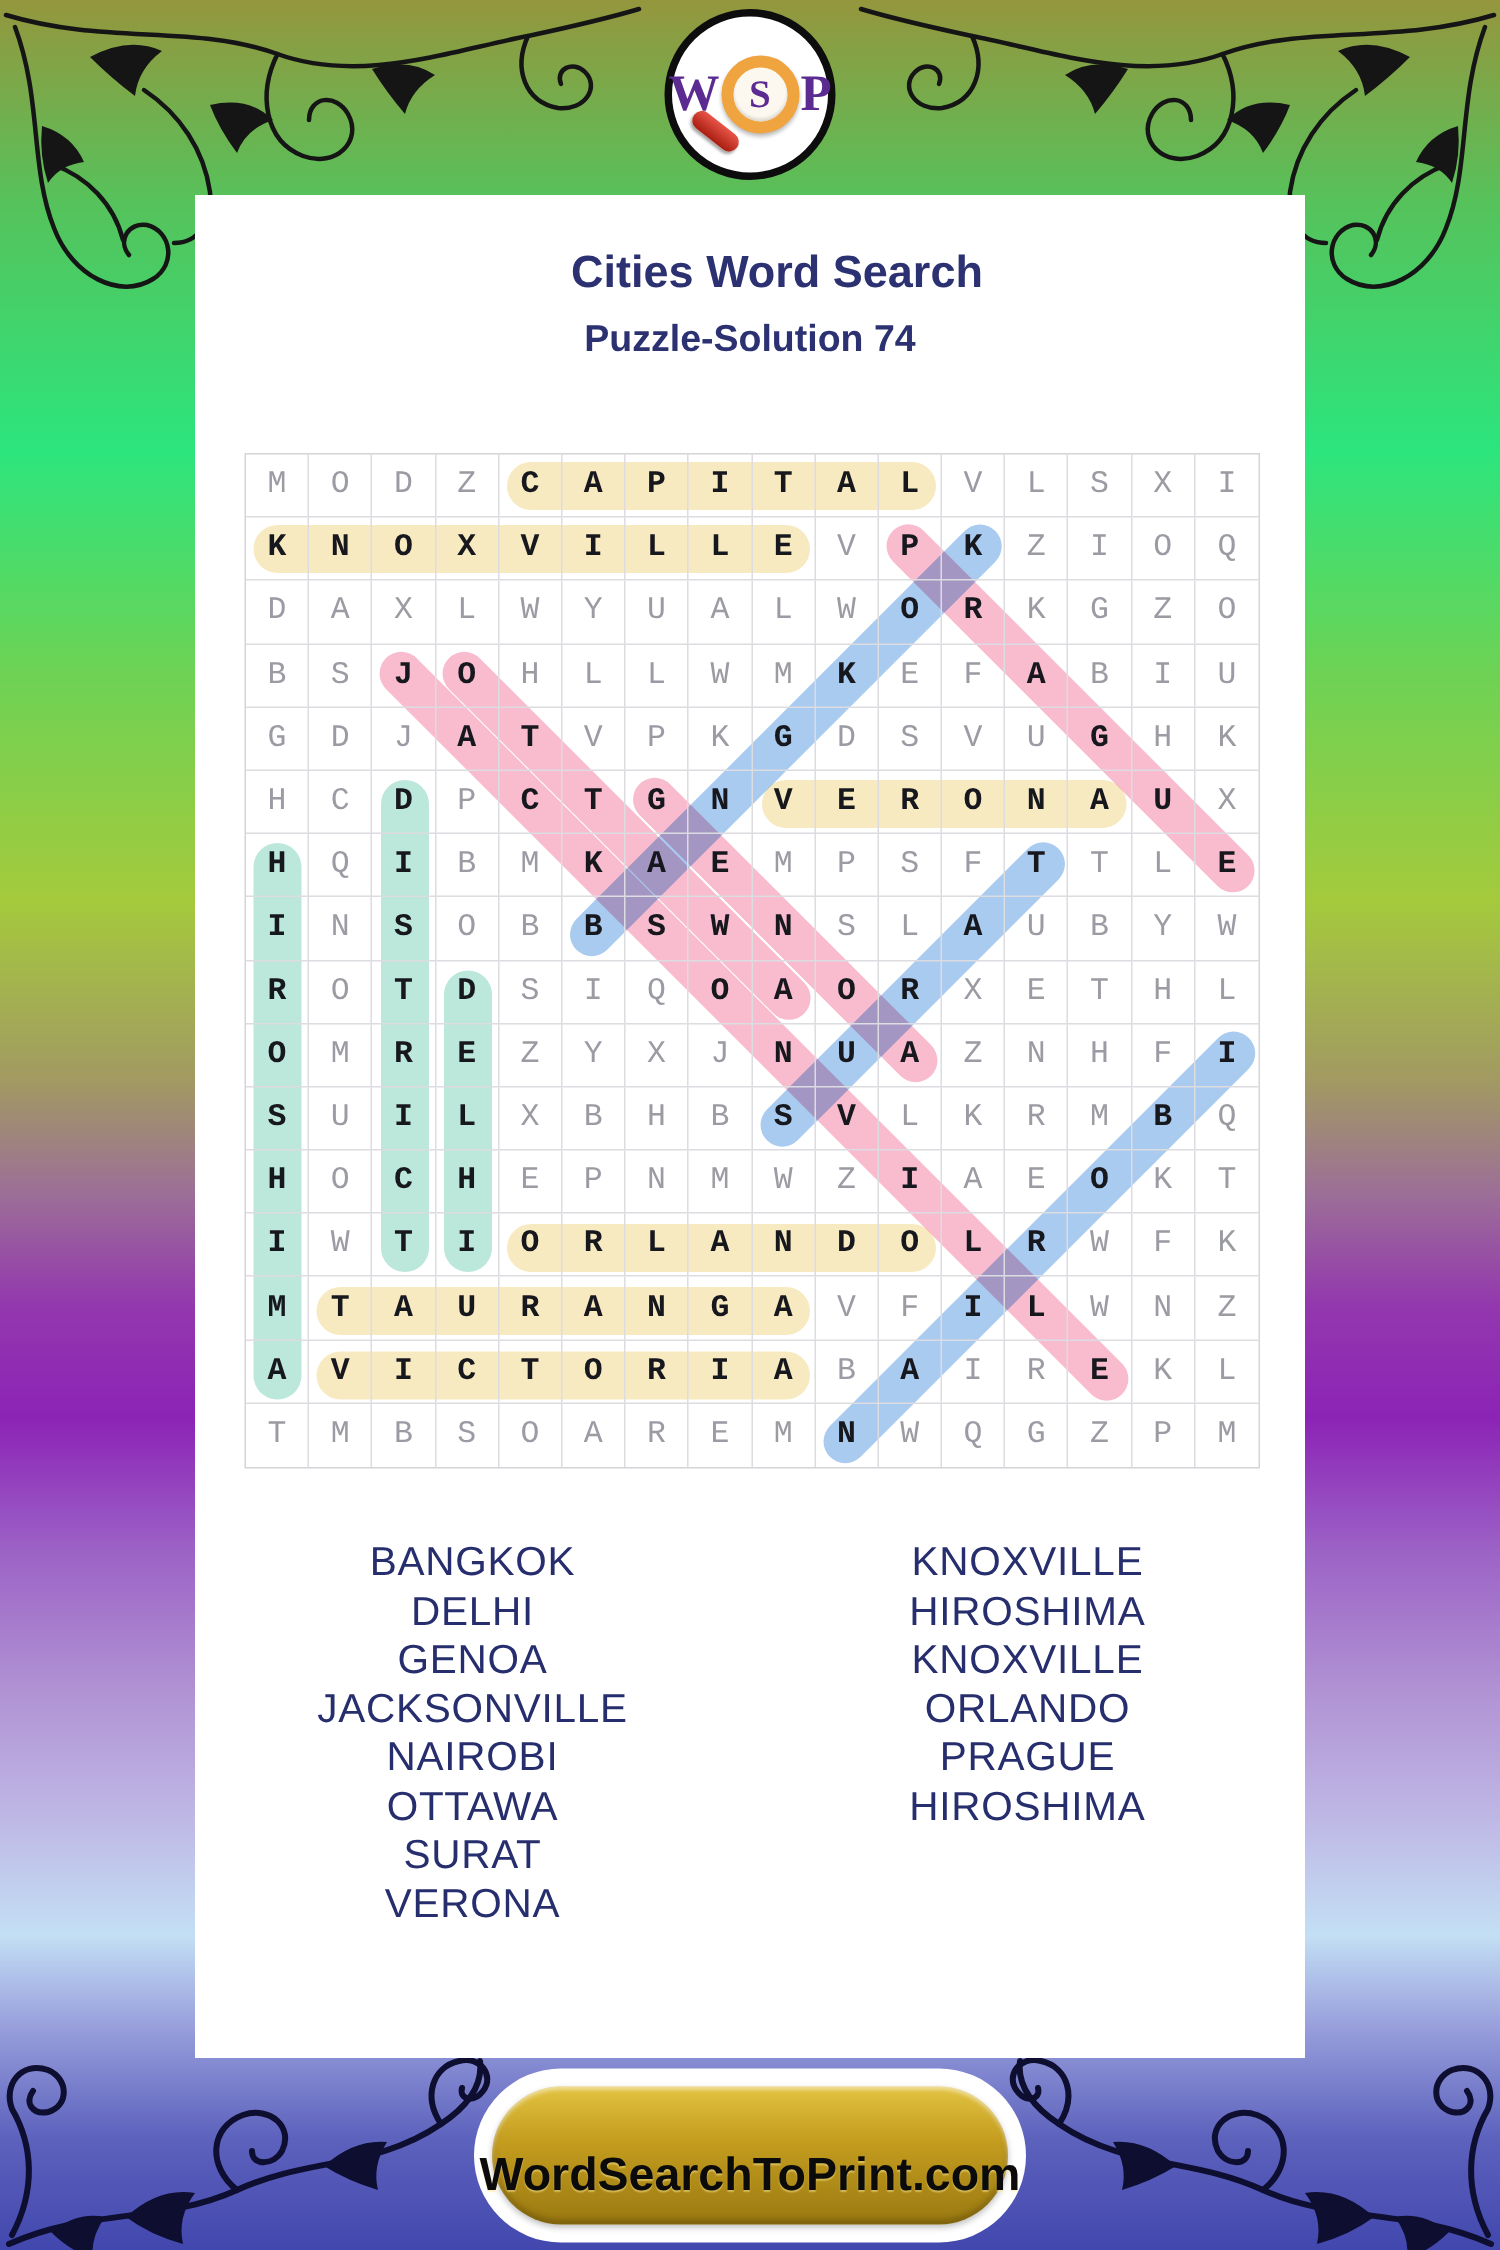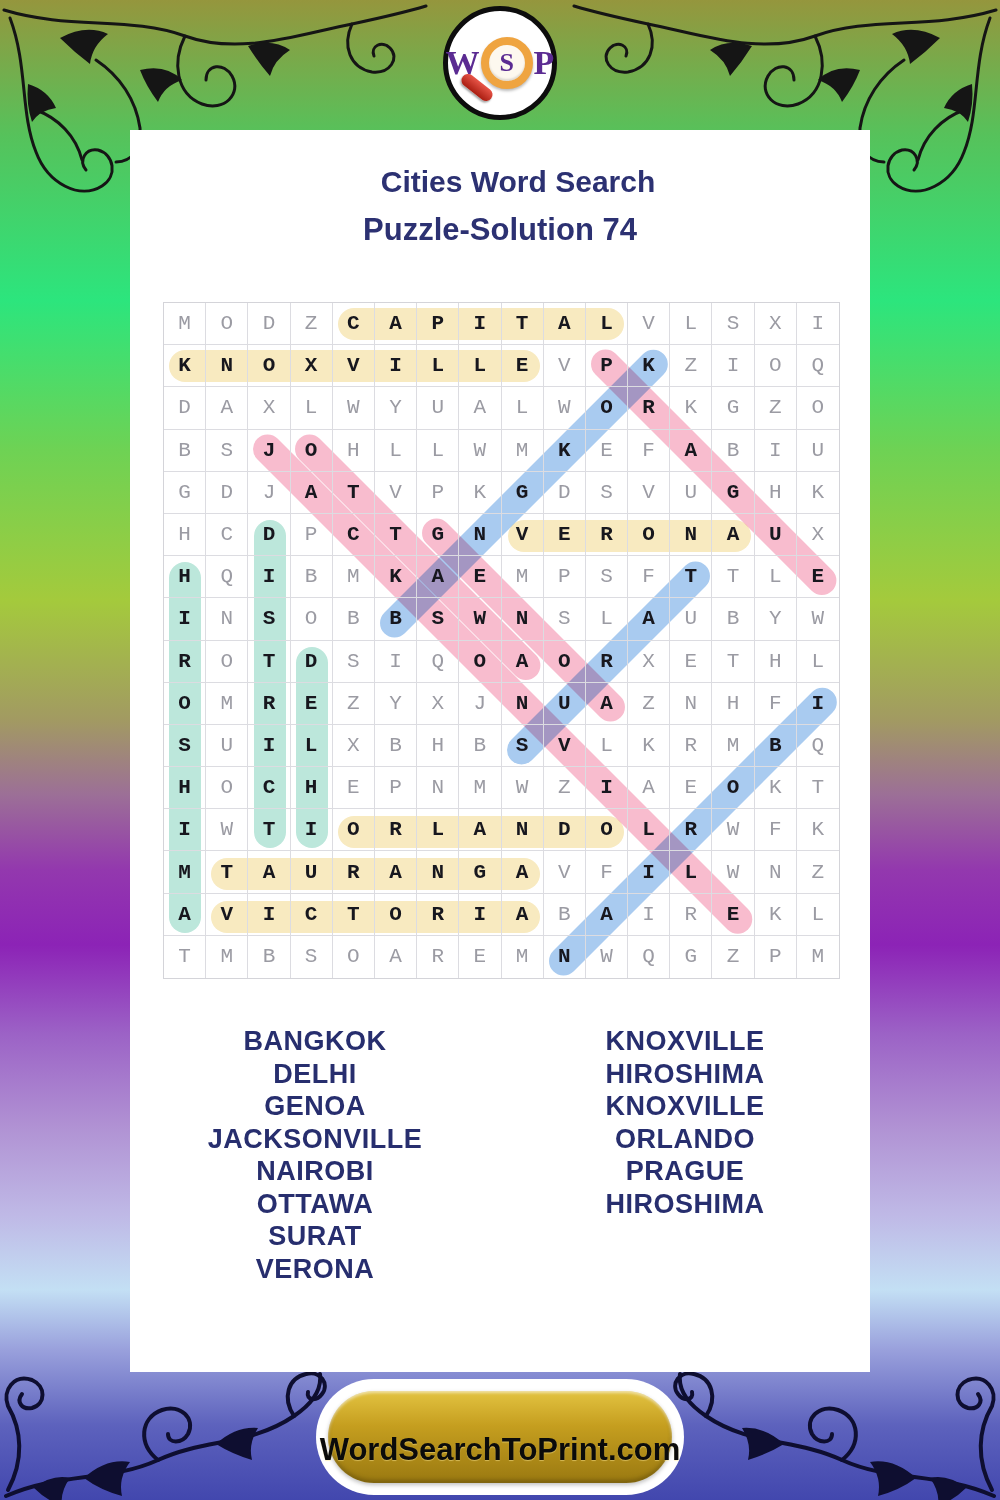--- a/index.html
+++ b/index.html
@@ -34,40 +34,40 @@
     background:#fdf8ef; box-shadow:0 2px 3px rgba(0,0,0,.28), inset 0 -2px 2px rgba(0,0,0,.12); z-index:1; }
   .mag-s { position:absolute; inset:0; display:flex; align-items:center; justify-content:center;
     font-family:"Liberation Serif", serif; font-weight:700; font-size:26px; color:#5b2b92; z-index:2; }
 
   
   .card { position:absolute; left:130px; top:130px; width:740px; height:1242px;
     background:#ffffff; z-index:3; }
   .title { position:absolute; top:35px; left:0; width:100%; text-align:center;
     font-size:30px; font-weight:700; color:#2c3172;padding-left:36px; }
   .subtitle { position:absolute; top:82px; left:0; width:100%; text-align:center;
-    font-size:31px; font-weight:700; color:#2c3172; }
+    font-size:25px; font-weight:700; color:#2c3172; }
 
   
   .grid-wrap { position:absolute; left:33px; top:172px; width:677px; height:677px;
     background:#ffffff; border:1px solid #d4d4d9; }
   .pills { position:absolute; inset:0; z-index:1; }
   .pill { position:absolute; mix-blend-mode:multiply; }
   .cells { position:absolute; inset:0; display:grid;
     grid-template-columns:repeat(16,1fr); grid-template-rows:repeat(16,1fr); z-index:2; }
   .cell { border-right:1px solid #dcdce1; border-bottom:1px solid #dcdce1;
     display:flex; align-items:center; justify-content:center;
     font-family:"Liberation Mono", monospace; font-size:21px; font-weight:400; color:#9b9ba3; }
   .cell:nth-child(16n) { border-right:none; }
   .cell:nth-child(n+241) { border-bottom:none; }
   .cell.solved { font-weight:700; color:#17171e; }
 
   
   .words { position:absolute; top:895px; left:0; width:100%; display:flex; }
   .colw { width:50%; text-align:center; }
-  .word { font-size:27px; font-weight:700; color:#272e6e; line-height:32.5px; letter-spacing:.5px; }
+  .word { font-size:27px; font-weight:400; color:#272e6e; line-height:32.5px; letter-spacing:.5px; }
 
   
   .btn-outer { position:absolute; left:50%; top:1379px; transform:translateX(-50%);
     width:368px; height:116px; background:#ffffff; border-radius:58px; z-index:5; }
   .btn-inner { position:absolute; inset:12px; border-radius:46px; cursor:pointer;
     background:linear-gradient(180deg,#e3c341 0%, #c59e1f 38%, #9a7911 100%);
     box-shadow:inset 0 2px 3px rgba(255,255,255,.55), inset 0 -3px 4px rgba(60,45,0,.35), 0 2px 4px rgba(0,0,0,.25);
     display:flex; align-items:center; justify-content:center; }
   .btn-label { font-size:31px; font-weight:700; color:#0b0b0b; text-shadow:0 1px 1px rgba(255,235,150,.5);margin-top:26px; }
 </style>

